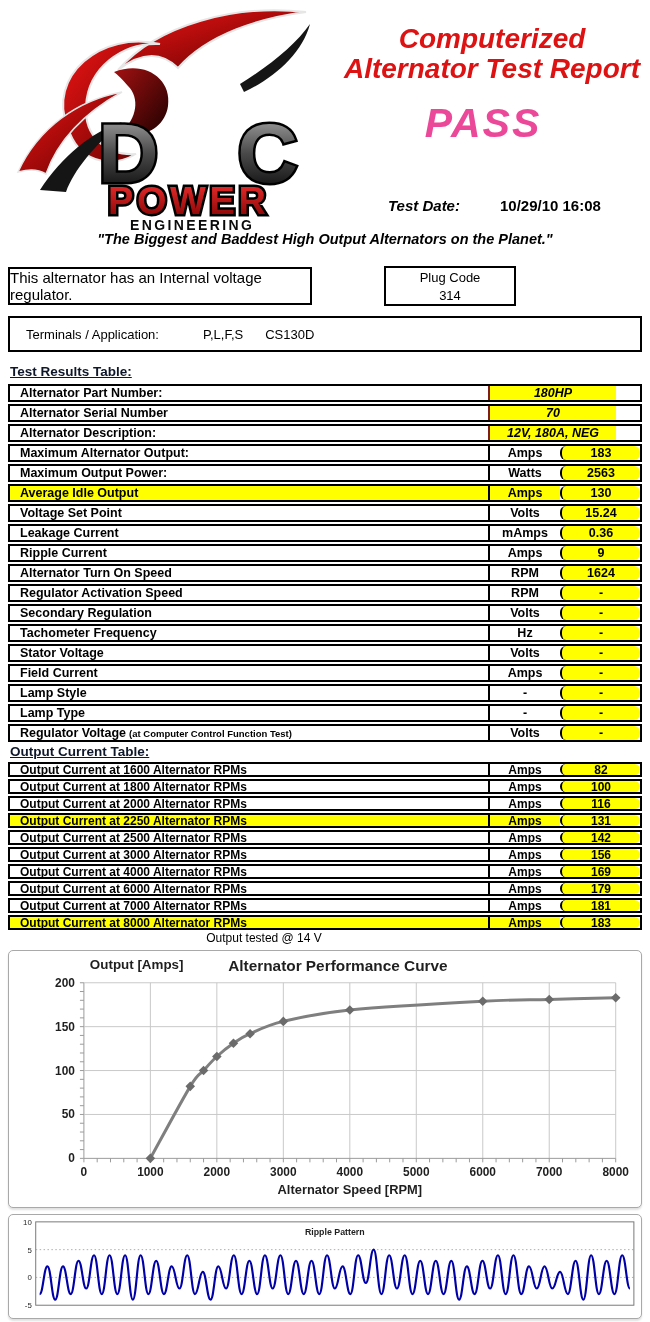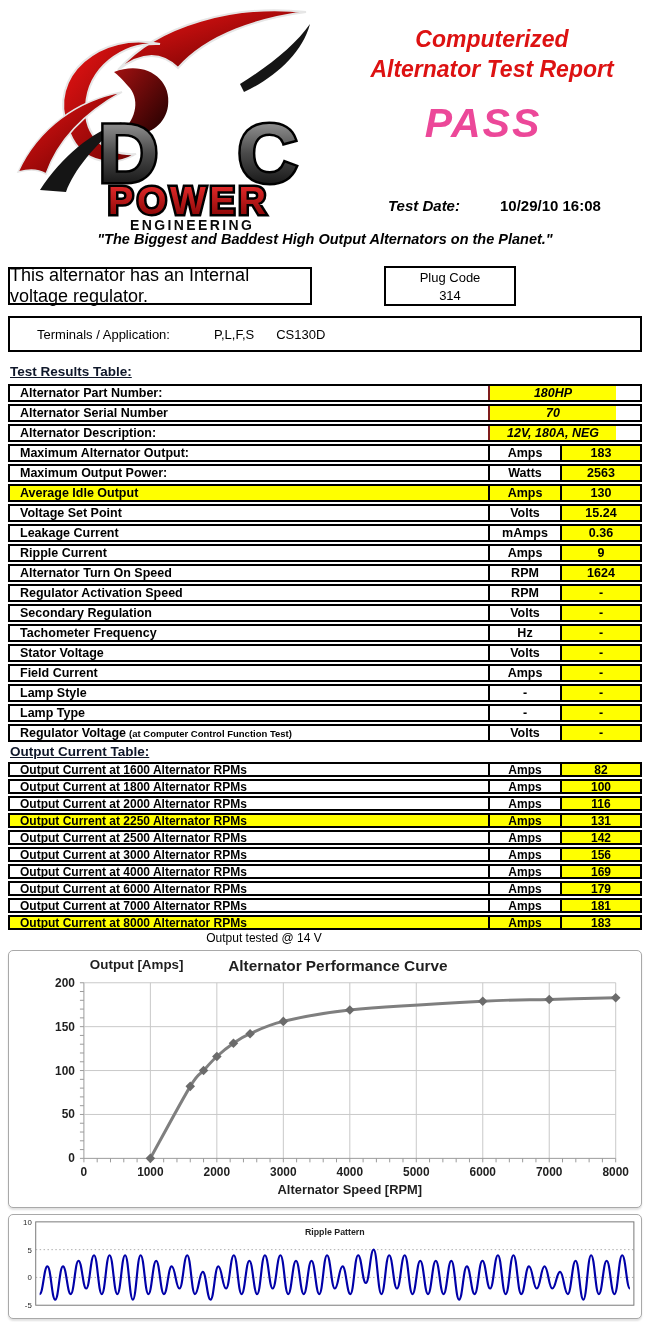--- a/index.html
+++ b/index.html
@@ -2,37 +2,37 @@
 <html><head>
 <meta charset="utf-8">
 <style>
   html,body{margin:0;padding:0;background:#fff;}
   .page{position:relative;width:650px;height:1322px;background:#fff;
         font-family:"Liberation Sans",sans-serif;color:#000;overflow:hidden;}
 
   
   .logo{position:absolute;left:10px;top:4px;width:330px;height:232px;}
   .title-block{position:absolute;left:338px;top:24px;width:308px;text-align:center;
-               color:#DD1212;font-weight:bold;font-style:italic;font-size:23px;line-height:30px;}
+               color:#DD1212;font-weight:bold;font-style:italic;font-size:28px;line-height:30px;}
   .pass{position:absolute;left:338px;top:100px;width:290px;text-align:center;
         color:#ec4899;font-weight:bold;font-style:italic;font-size:41px;letter-spacing:2px;}
   .test-date{position:absolute;left:338px;top:197px;width:312px;display:flex;gap:40px;
              padding-left:50px;box-sizing:border-box;font-size:15px;font-weight:bold;}
   .test-date .lbl{font-style:italic;}
   .tagline{position:absolute;left:0;top:231px;width:650px;text-align:center;
            font-weight:bold;font-style:italic;font-size:14.5px;}
 
   
   .box{border:2px solid #000;box-sizing:border-box;background:#fff;}
   .reg-box{position:absolute;left:8px;top:267px;width:304px;height:38px;display:flex;
-           align-items:center;justify-content:center;font-size:18px;}
+           align-items:center;justify-content:center;font-size:15px;}
   .plug-box{position:absolute;left:384px;top:266px;width:132px;height:40px;text-align:center;
             font-size:13px;line-height:18px;padding-top:1px;}
   .term-box{position:absolute;left:8px;top:316px;width:634px;height:36px;display:flex;
-            align-items:center;font-size:13px;padding-left:27px;}
+            align-items:center;font-size:13px;padding-left:16px;}
   .term-box .pins{margin-left:44px;}
   .term-box .app{margin-left:22px;}
 
   
   .h-red{position:absolute;left:10px;color:#0f172a;font-weight:bold;font-size:13.5px;
          text-decoration:underline;}
   #test-heading{top:364px;}
   #output-heading{top:744px;}
 
   
@@ -40,21 +40,21 @@
   #test-table{top:384px;}
   #output-table{top:762px;}
   .trow{display:flex;border:2px solid #000;margin-bottom:2px;background:#fff;align-items:stretch;}
   #test-table .trow{height:14px;}
   #output-table .trow{height:11px;}
   .cell{display:flex;align-items:center;font-weight:bold;box-sizing:border-box;}
   .c-label{width:478px;padding-left:10px;font-size:12.5px;white-space:nowrap;overflow:hidden;}
   #output-table .c-label{font-size:12px;}
   .c-note{font-size:9.5px;margin-left:3px;text-align:center;}
   .c-unit{width:72px;border-left:2px solid #000;justify-content:center;font-size:12.5px;}
-  .c-value{width:80px;border-left:2px solid #000;justify-content:center;font-size:12.5px;background:#FFFF00;}
+  .c-value{width:80px;border-left:2px solid #000;justify-content:center;font-size:12.5px;background:#FFFF00;border-radius:6px;}
   .c-merged{width:128px;border-left:2px solid #7f1d1d;justify-content:center;font-size:12.5px;background:#FFFF00;font-style:italic;}
   #output-table .c-unit,#output-table .c-value{font-size:12px;}
   .trow.hl .c-label,.trow.hl .c-unit{background:#FFFF00;}
 
   .footnote{position:absolute;left:0;top:931px;width:528px;text-align:center;font-size:12px;}
 
   
   .chartbox{position:absolute;left:8px;width:634px;border:1px solid #A9A9A9;border-radius:5px;
             background:#fff;box-shadow:0 2px 2px rgba(0,0,0,0.12);box-sizing:border-box;}
   #perf-chart{top:950px;height:258px;}

